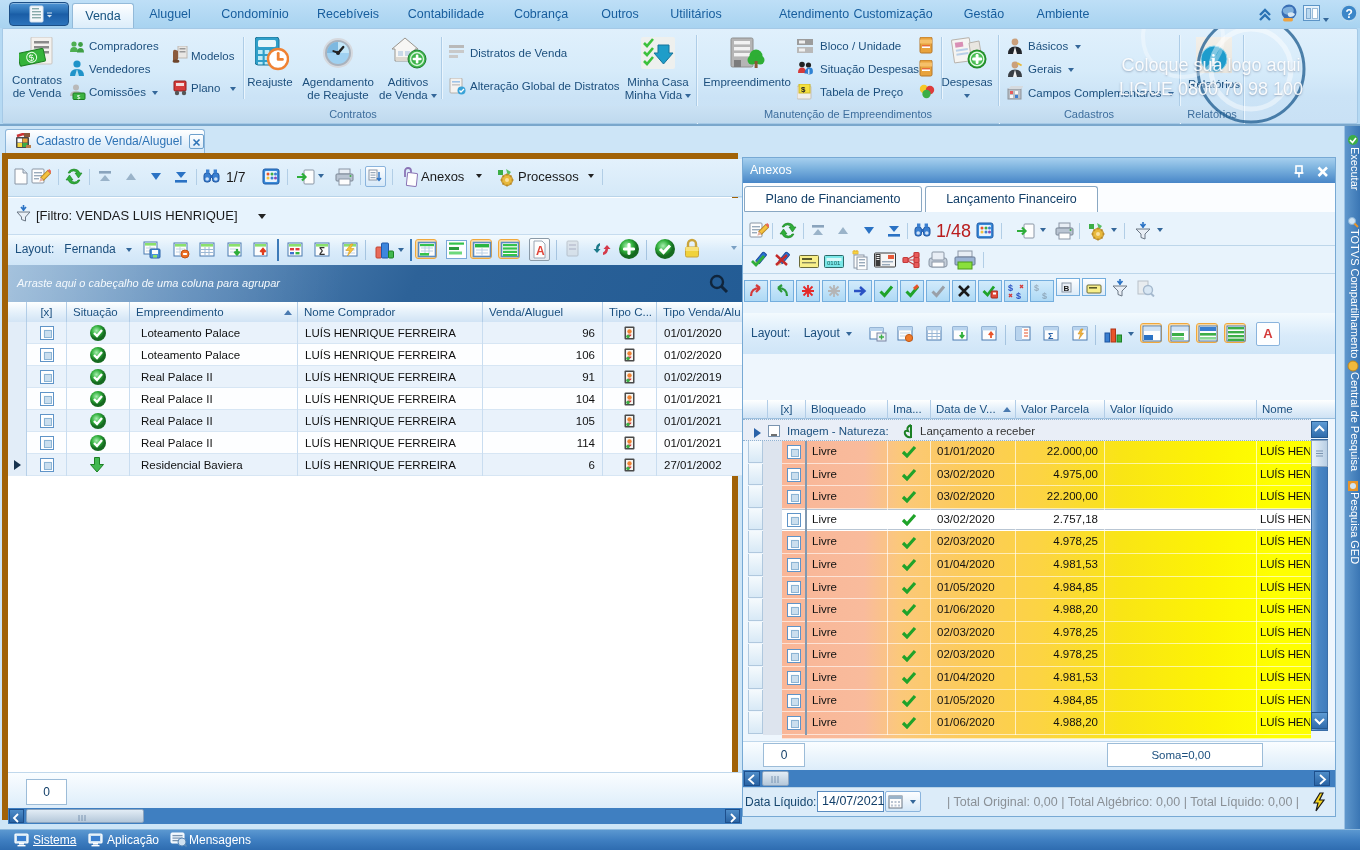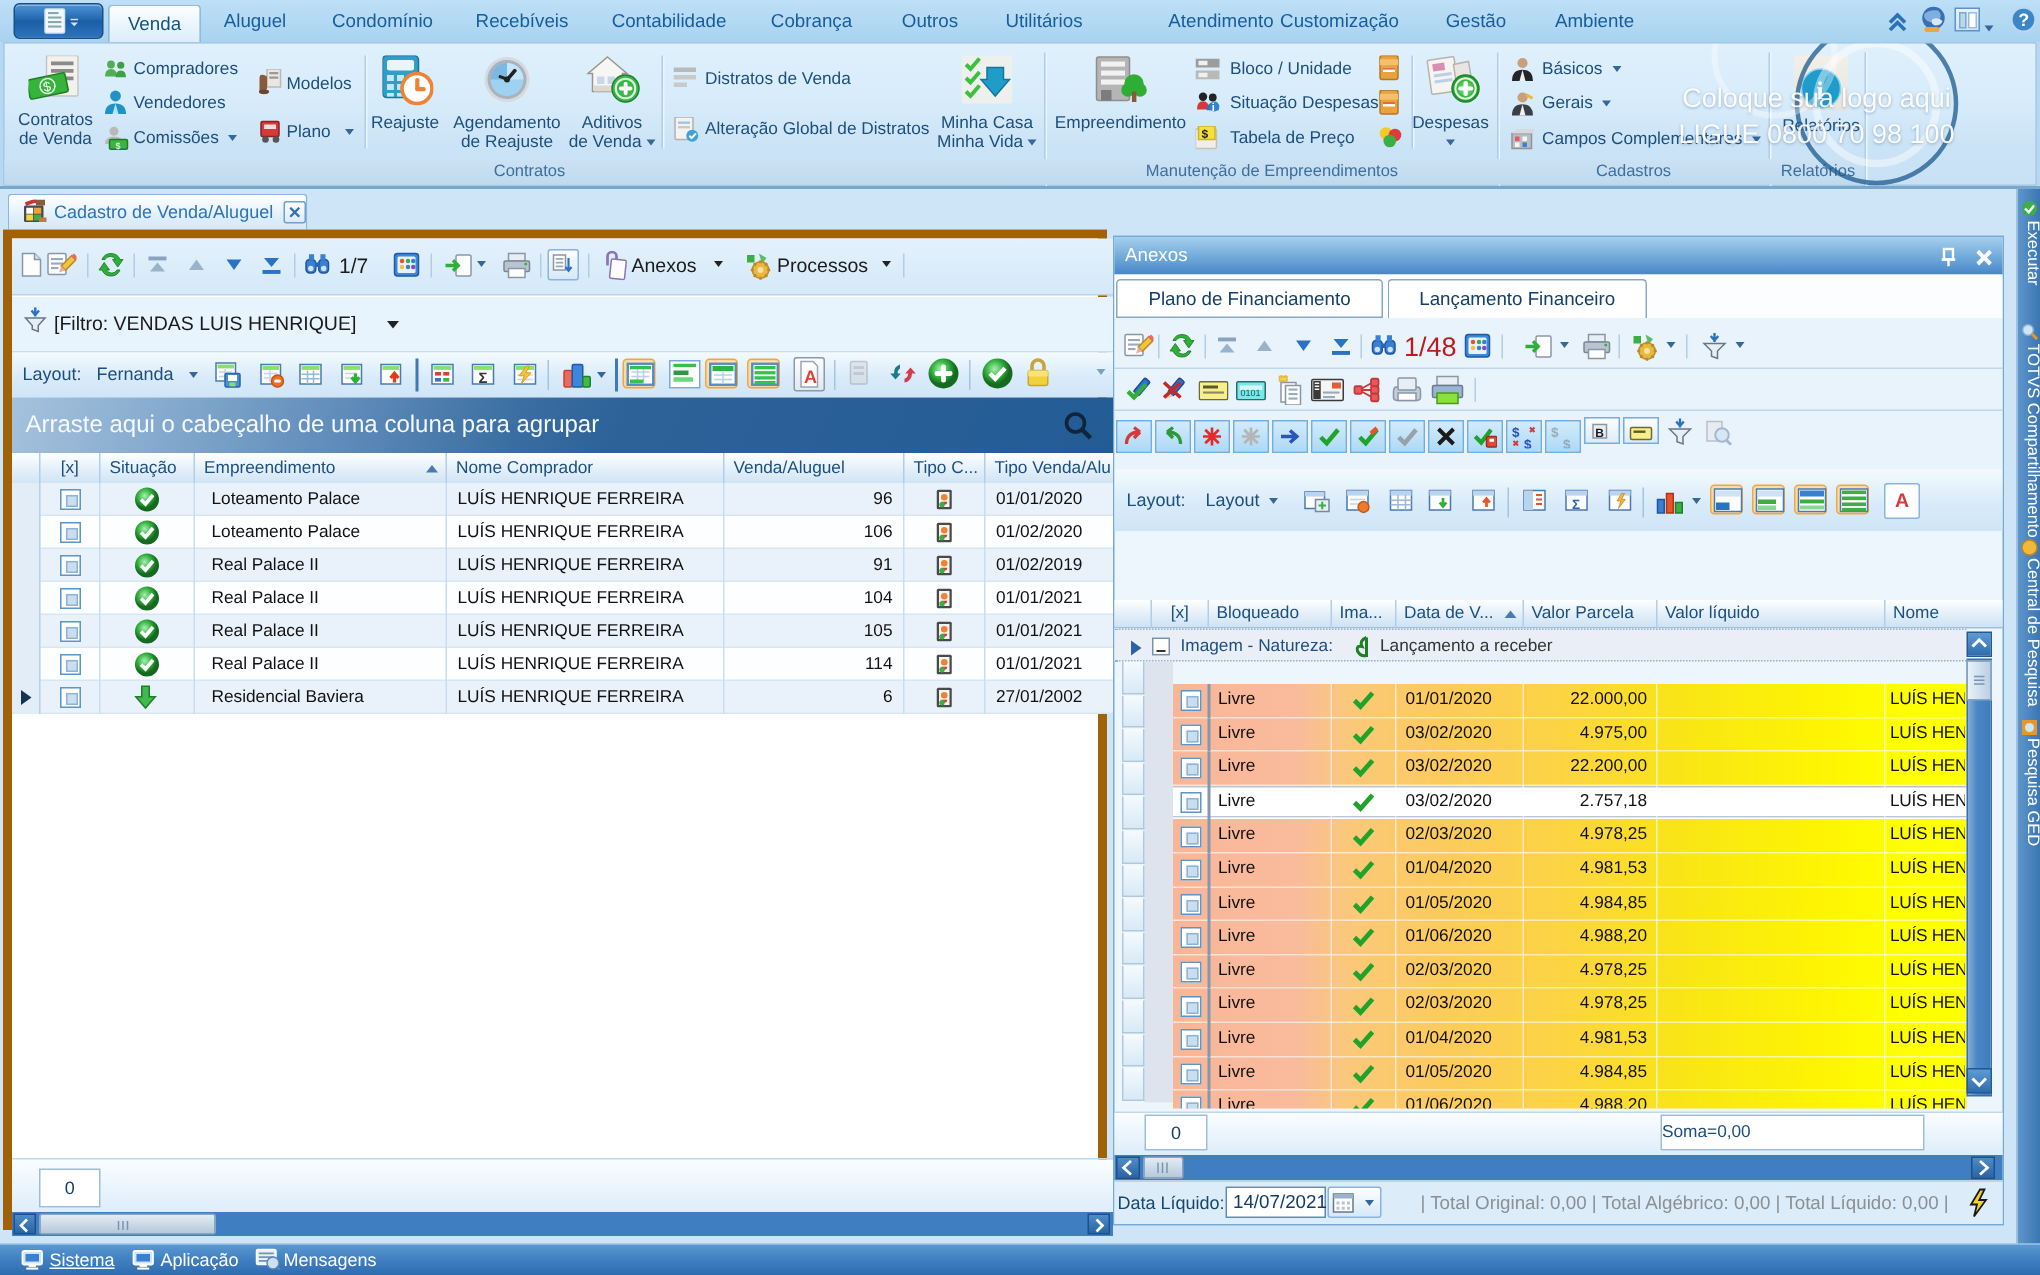--- a/index.html
+++ b/index.html
@@ -48,21 +48,21 @@
 #rtoolbar1 { left:0; top:54px; width:592px; height:34px; border-bottom:1px solid #bdd6ea; background:#e8f3fc; }
 #rtoolbar2 { left:0; top:88px; width:592px; height:28px; border-bottom:1px solid #bdd6ea; background:#e8f3fc; }
 #rtoolbar3 { left:0; top:116px; width:592px; height:39px; background:#e8f3fc; }
 #rlayout { left:0; top:155px; width:592px; height:41px; background:linear-gradient(180deg,#f3fafe,#d9ebfa 55%,#cfe5f7); }
 #rgroupbar { left:0; top:196px; width:592px; height:46px; background:linear-gradient(115deg,#82abd0 0%,#5585b6 28%,#2d6298 55%,#235c95 100%); }
 #rheader { left:0; top:242px; width:592px; height:19px; background:linear-gradient(180deg,#feffff,#e4f0fa 50%,#cfe2f4); border-bottom:1px solid #9dc0de; }
 .rhcell { top:0; height:19px; line-height:18px; font-size:11.5px; color:#1b5080; border-right:1px solid #b2cde7; padding-left:5px; white-space:nowrap; overflow:hidden; }
 #rgrouprow { left:0; top:261px; width:568px; height:22px; background:#e9eef7; border-bottom:1px dotted #8fb2d1; border-top:1px dotted #8fb2d1; }
 #rrows { left:0; top:283px; width:592px; height:298px; overflow:hidden; }
 .rind { left:5px; width:15px; height:21.6px; background:linear-gradient(180deg,#f5fafd,#d8e9f6); border:1px solid #b0c8de; border-top:none; }
-.rrow { left:39px; width:529px; height:22.6px; background:linear-gradient(90deg,#f9b697 0px,#f9bb9c 82px,#fbc87a 118px,#fccb5c 180px,#fcd442 260px,#f9e515 340px,#fdf403 430px,#feff00 490px); border-bottom:1px solid rgba(255,255,255,.6);margin-top:15px; }
+.rrow { left:39px; width:529px; height:22.6px; background:linear-gradient(90deg,#f9b697 0px,#f9bb9c 82px,#fbc87a 118px,#fccb5c 180px,#fcd442 260px,#f9e515 340px,#fdf403 430px,#feff00 490px); border-bottom:1px solid rgba(255,255,255,.6); }
 .rsel { background:#fff; box-shadow:inset 0 1px 0 #b9c6d4, inset 0 -1px 0 #b9c6d4; }
 .rc { top:0; height:22.6px; line-height:21px; font-size:11.5px; color:#111; overflow:hidden; white-space:nowrap; }
 .rcl { left:23px; top:0; width:1.5px; height:22.6px; background:#8099b1; position:absolute; }
 .rc1 { left:0; width:23px; }
 .rc2 { left:25px; width:81px; padding-left:5px; border-right:1px solid rgba(255,255,255,.65); }
 .rc3 { left:106px; width:43px; border-right:1px solid rgba(255,255,255,.65); }
 .rc4 { left:149px; width:85px; padding-left:6px; border-right:1px solid rgba(255,255,255,.65); }
 .rc5 { left:234px; width:89px; text-align:right; padding-right:6px; border-right:1px solid rgba(255,255,255,.65); }
 .rc6 { left:323px; width:152px; border-right:1px solid rgba(255,255,255,.65); }
 .rc7 { left:475px; width:53px; padding-left:3px; letter-spacing:-0.2px; }
@@ -647,21 +647,21 @@
           <path d="M4 9 L4 6 A4 4 0 0 1 12 6 L12 9" stroke="#c9a43c" stroke-width="2.4" fill="none"></path>
           <rect x="1.5" y="9" width="13" height="10" rx="1.5" fill="#f0d23c" stroke="#c9a43c"></rect>
           <rect x="1.5" y="9" width="13" height="4" fill="#f8e27a"></rect>
         </svg></div>
     <div class="abs drop" style="left:723px;top:11px;">
         <span class="caret" style="border-top-color:#7aa0c4;"></span>
       </div>
   </div>
   <div class="abs" id="lgroupbar">
     <div class="abs" style="left:0;top:0;width:734px;height:37px;background:linear-gradient(100deg,rgba(255,255,255,.28) 0%,rgba(255,255,255,.12) 22%,rgba(255,255,255,0) 46%);"></div>
-    <div class="abs" style="left:9px;top:0;height:37px;line-height:37px;font-size:16px;color:#f4f9fd;">Arraste aqui o cabeçalho de uma coluna para agrupar</div>
+    <div class="abs" style="left:9px;top:0;height:37px;line-height:37px;font-size:11px;color:#f4f9fd;font-style:italic;">Arraste aqui o cabeçalho de uma coluna para agrupar</div>
     <div class="abs" style="left:700px;top:8px;width:22px;height:22px;"><svg width="22" height="22">
           <circle cx="9" cy="9" r="6" fill="none" stroke="#10253c" stroke-width="2.4"></circle>
           <path d="M13.5 13.5 L19 19" stroke="#10253c" stroke-width="3"></path>
         </svg></div>
   </div>
   <div class="abs" id="lheader">
     <div class="abs hcell" style="left:0;width:19px;background:linear-gradient(180deg,#feffff,#e4f0fa 50%,#cfe2f4);"></div>
     <div class="abs hcell" style="left:19px;width:40px;text-align:center;padding-left:0;">[x]</div>
     <div class="abs hcell" style="left:59px;width:63px;">Situação</div>
     <div class="abs hcell" style="left:122px;width:168px;">Empreendimento<span style="float:right;margin-right:5px;margin-top:8px;width:0;height:0;border-left:4px solid transparent;border-right:4px solid transparent;border-bottom:5px solid #4a7ab0;display:inline-block;"></span></div>
@@ -1440,21 +1440,21 @@
         </svg></div>
     <div class="abs" style="left:0;top:21px;width:17px;height:27px;background:linear-gradient(90deg,#e8f1fa,#b9cfe4);border:1px solid #8aa4c0;"><svg width="15" height="25">
           <path d="M4 10 L11 10 M4 12.5 L11 12.5 M4 15 L11 15" stroke="#7a94b0"></path>
         </svg></div>
     <div class="abs" style="left:0;top:293px;width:17px;height:17px;background:linear-gradient(180deg,#5e9bd4,#2f6cac);border:1px solid #24588e;"><svg width="15" height="15">
           <path d="M3 6 L7.5 10.5 L12 6" stroke="#fff" stroke-width="2" fill="none"></path>
         </svg></div>
   </div>
   <div class="abs" id="rsummary">
     <div class="abs" style="left:20px;top:1px;width:42px;height:24px;background:#fff;border:1px solid #9cbcd8;line-height:22px;font-size:12px;color:#123f69;text-align:center;">0</div>
-    <div class="abs" style="left:364px;top:1px;width:176px;height:24px;background:#fff;border:1px solid #9cbcd8;line-height:22px;font-size:11.5px;color:#1b4f7e;text-align:left;padding-right:8px;">Soma=0,00</div>
+    <div class="abs" style="left:364px;top:1px;width:156px;height:24px;background:#fff;border:1px solid #9cbcd8;line-height:22px;font-size:11.5px;color:#1b4f7e;text-align:center;padding-right:8px;">Soma=0,00</div>
   </div>
   <div class="abs" id="rhscroll">
     <div class="abs" style="left:1px;top:1px;width:16px;height:15px;background:linear-gradient(180deg,#4e8cc8,#2a64a4);border:1px solid #1d4f8c;"><svg width="14" height="13">
           <path d="M9 2 L4 6.5 L9 11" stroke="#fff" stroke-width="1.8" fill="none"></path>
         </svg></div>
     <div class="abs" style="left:19px;top:1px;width:27px;height:15px;background:linear-gradient(180deg,#e2ecf5,#b5c8da);border:1px solid #8aa4c0;border-radius:2px;"><svg width="25" height="13">
           <path d="M9 3 L9 10 M12 3 L12 10 M15 3 L15 10" stroke="#7a94b0" stroke-width="1"></path>
         </svg></div>
     <div class="abs" style="left:571px;top:1px;width:16px;height:15px;background:linear-gradient(180deg,#4e8cc8,#2a64a4);border:1px solid #1d4f8c;"><svg width="14" height="13">
           <path d="M5 2 L10 6.5 L5 11" stroke="#fff" stroke-width="1.8" fill="none"></path>

